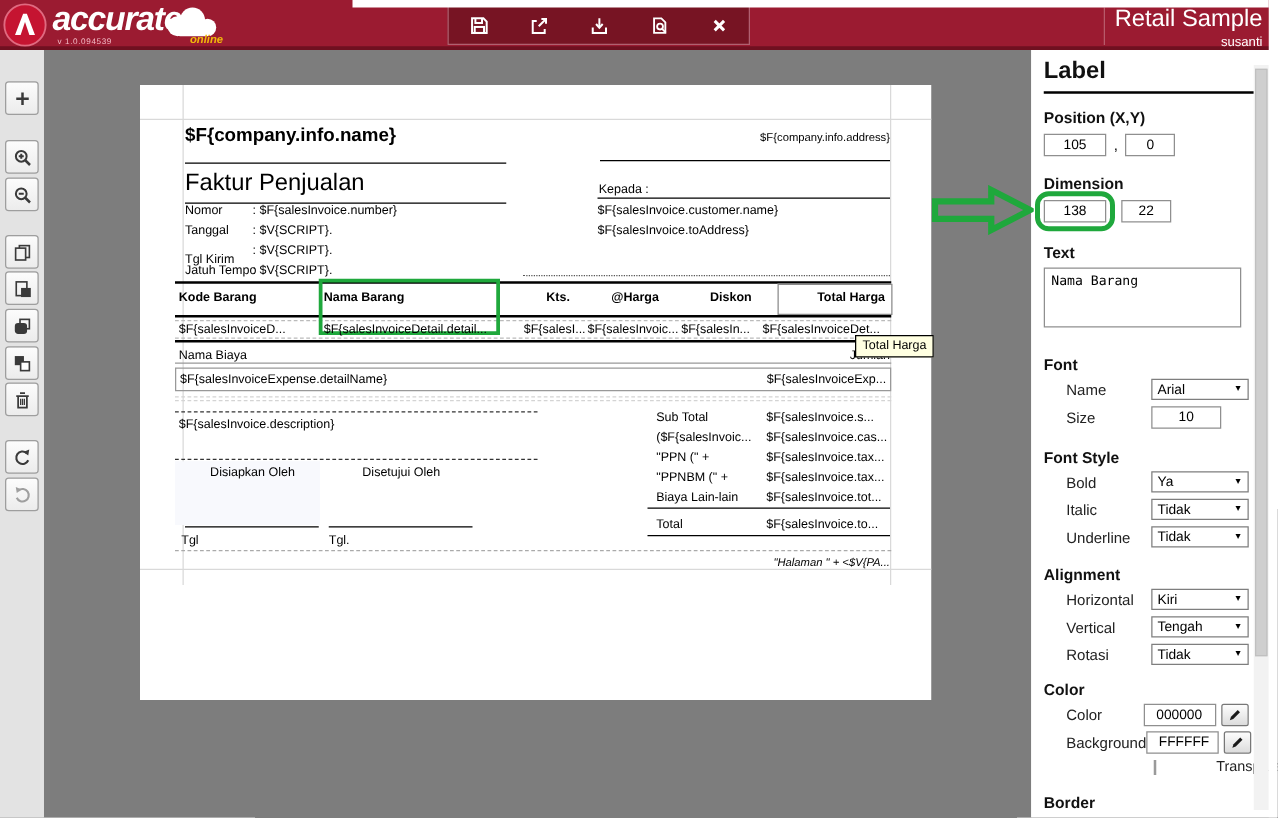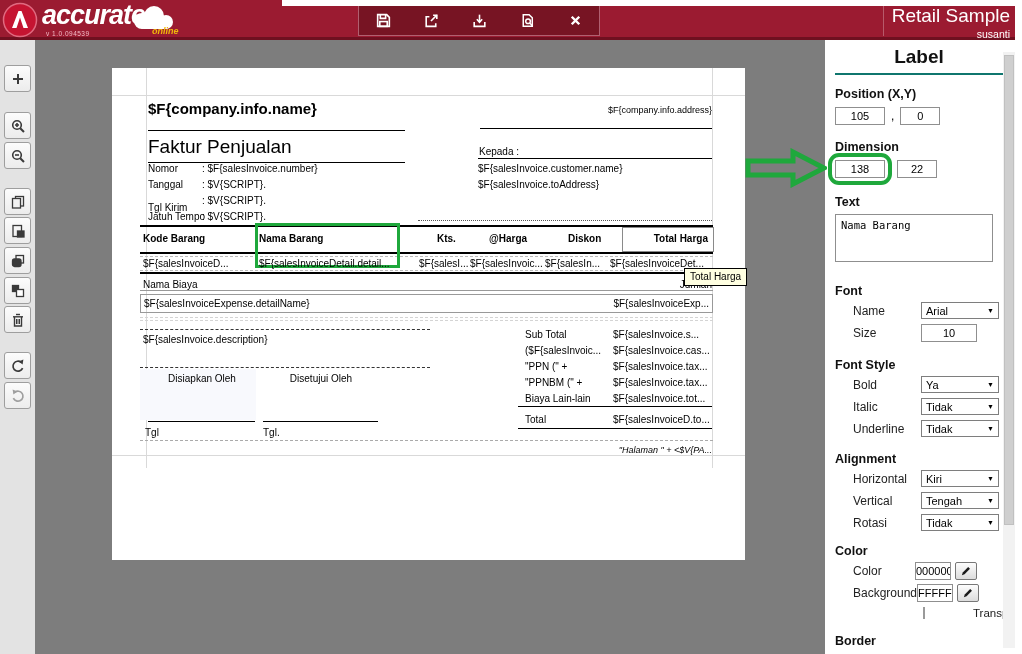--- a/index.html
+++ b/index.html
@@ -45,42 +45,42 @@
   .sel-box { position:absolute; border:3px solid #1fa83c; z-index:6; }
   .hoverbox { position:absolute; background:#fff; border:1px solid #8a8a8a; z-index:1; }
   .tooltip { position:absolute; background:#ffffe1; border:1px solid #000; font-size:10px;
              padding:2px 5px 3px 5px; z-index:8; white-space:nowrap; }
   .green-arrow { position:absolute; left:710px; top:108px; z-index:9; }
 
   
   .panel { position:absolute; left:825px; top:40px; width:197px; height:614px; background:#fff;
            padding:0 0 0 10px; z-index:6; }
   .panel h1 { font-size:19px; font-weight:bold; color:#111; margin-top:6px; padding-bottom:5px;
-              border-bottom:2px solid #0f766e; width:168px;text-align:center; }
+              border-bottom:2px solid #000000; width:168px; }
   .panel h2 { font-size:12.5px; font-weight:bold; color:#111; }
   .mt12{margin-top:12px}.mt14{margin-top:14px}.mt16{margin-top:16px}.mt18{margin-top:18px}
   .inrow { margin-top:5px; height:20px; display:flex; align-items:center; position:relative; }
   .inrow input { width:50px; height:18px; border:1px solid #8f8f8f; text-align:center; font-size:11px;
                  font-family:"Liberation Sans",sans-serif; background:#fff; }
   .inrow input.small { width:40px; }
   .inrow .comma { margin:0 6px 0 6px; font-size:12px; }
   .green-ring { position:absolute; left:-7px; top:-6px; width:64px; height:32px;
                 border:4px solid #1fa83c; border-radius:11px; pointer-events:none; }
   .textbox { margin-top:5px; width:158px; height:48px; border:1px solid #8f8f8f; font-family:"DejaVu Sans Mono",monospace;
              font-size:10.5px; padding:4px 5px; color:#000; background:#fff; resize:none; }
   .prow { display:flex; align-items:center; padding-left:18px; margin-top:3px; height:19px; }
   .prow .lbl { flex:0 0 68px; font-size:12px; color:#222; }
   .prow .lbl.wide { flex:0 0 62px; }
   .sel { width:78px; height:17px; border:1px solid #7e7e7e; background:#fff; font-size:11px;
          display:flex; align-items:center; padding:0 4px; justify-content:space-between; cursor:pointer; }
   .sel .arrow { font-size:7px; color:#000; }
   .prow input { height:18px; border:1px solid #8f8f8f; font-size:11px; background:#fff;
                 font-family:"Liberation Sans",sans-serif; }
   .prow input.szinput { width:56px; text-align:center; }
-  .prow input.clrinput { width:36px; padding-left:0; }
+  .prow input.clrinput { width:58px; padding-left:9px; }
   .pencilbtn { width:22px; height:18px; margin-left:4px; border:1px solid #777; border-radius:2px;
                background:linear-gradient(#fdfdfd,#dcdcdc); display:flex; align-items:center; justify-content:center; cursor:pointer; }
   .chk { width:12px; height:12px; border:1px solid #9a9a9a; background:#f5f5f5; display:inline-block; }
   .transrow { margin-top:4px; padding-left:88px; display:flex; align-items:center; height:14px;gap:44px; }
   .transrow span.tl { font-size:11.5px; color:#222; margin-left:4px; }
   .pscroll { position:absolute; right:7px; top:12px; width:12px; height:596px; background:#f2f2f2; }
   .pscroll .thumb { position:absolute; left:1px; top:3px; width:10px; height:470px; background:#cfcfcf; border:1px solid #c0c0c0; }
 </style>
 </head>
 <body>
@@ -285,21 +285,21 @@
     <span class="t" style="left:413px;top:277px">($F{salesInvoic...</span>
     <span class="t" style="left:501px;top:277px">$F{salesInvoice.cas...</span>
     <span class="t" style="left:413px;top:293px">"PPN (" +</span>
     <span class="t" style="left:501px;top:293px">$F{salesInvoice.tax...</span>
     <span class="t" style="left:413px;top:309px">"PPNBM (" +</span>
     <span class="t" style="left:501px;top:309px">$F{salesInvoice.tax...</span>
     <span class="t" style="left:413px;top:325px">Biaya Lain-lain</span>
     <span class="t" style="left:501px;top:325px">$F{salesInvoice.tot...</span>
     <div class="ln" style="left:406px;top:338px;width:194px;border-top:1px solid #000"></div>
     <span class="t" style="left:413px;top:346px">Total</span>
-    <span class="t" style="left:501px;top:346px">$F{salesInvoiceD.to...</span>
+    <span class="t" style="left:501px;top:346px">$F{salesInvoice.to...</span>
     <div class="ln" style="left:406px;top:360px;width:194px;border-top:1px solid #000"></div>
 
     <div class="ln" style="left:28px;top:299px;width:290px;border-top:1px dashed #333"></div>
     <div class="ln" style="left:28px;top:301px;width:116px;height:51px;background:#f8f9fd"></div>
     <span class="t" style="left:36px;top:305px;width:108px;text-align:center">Disiapkan Oleh</span>
     <span class="t" style="left:151px;top:305px;width:116px;text-align:center">Disetujui Oleh</span>
     <div class="ln" style="left:36px;top:353px;width:107px;border-top:1px solid #000"></div>
     <div class="ln" style="left:151px;top:353px;width:115px;border-top:1px solid #000"></div>
     <span class="t" style="left:33px;top:359px">Tgl</span>
     <span class="t" style="left:151px;top:359px">Tgl.</span>

